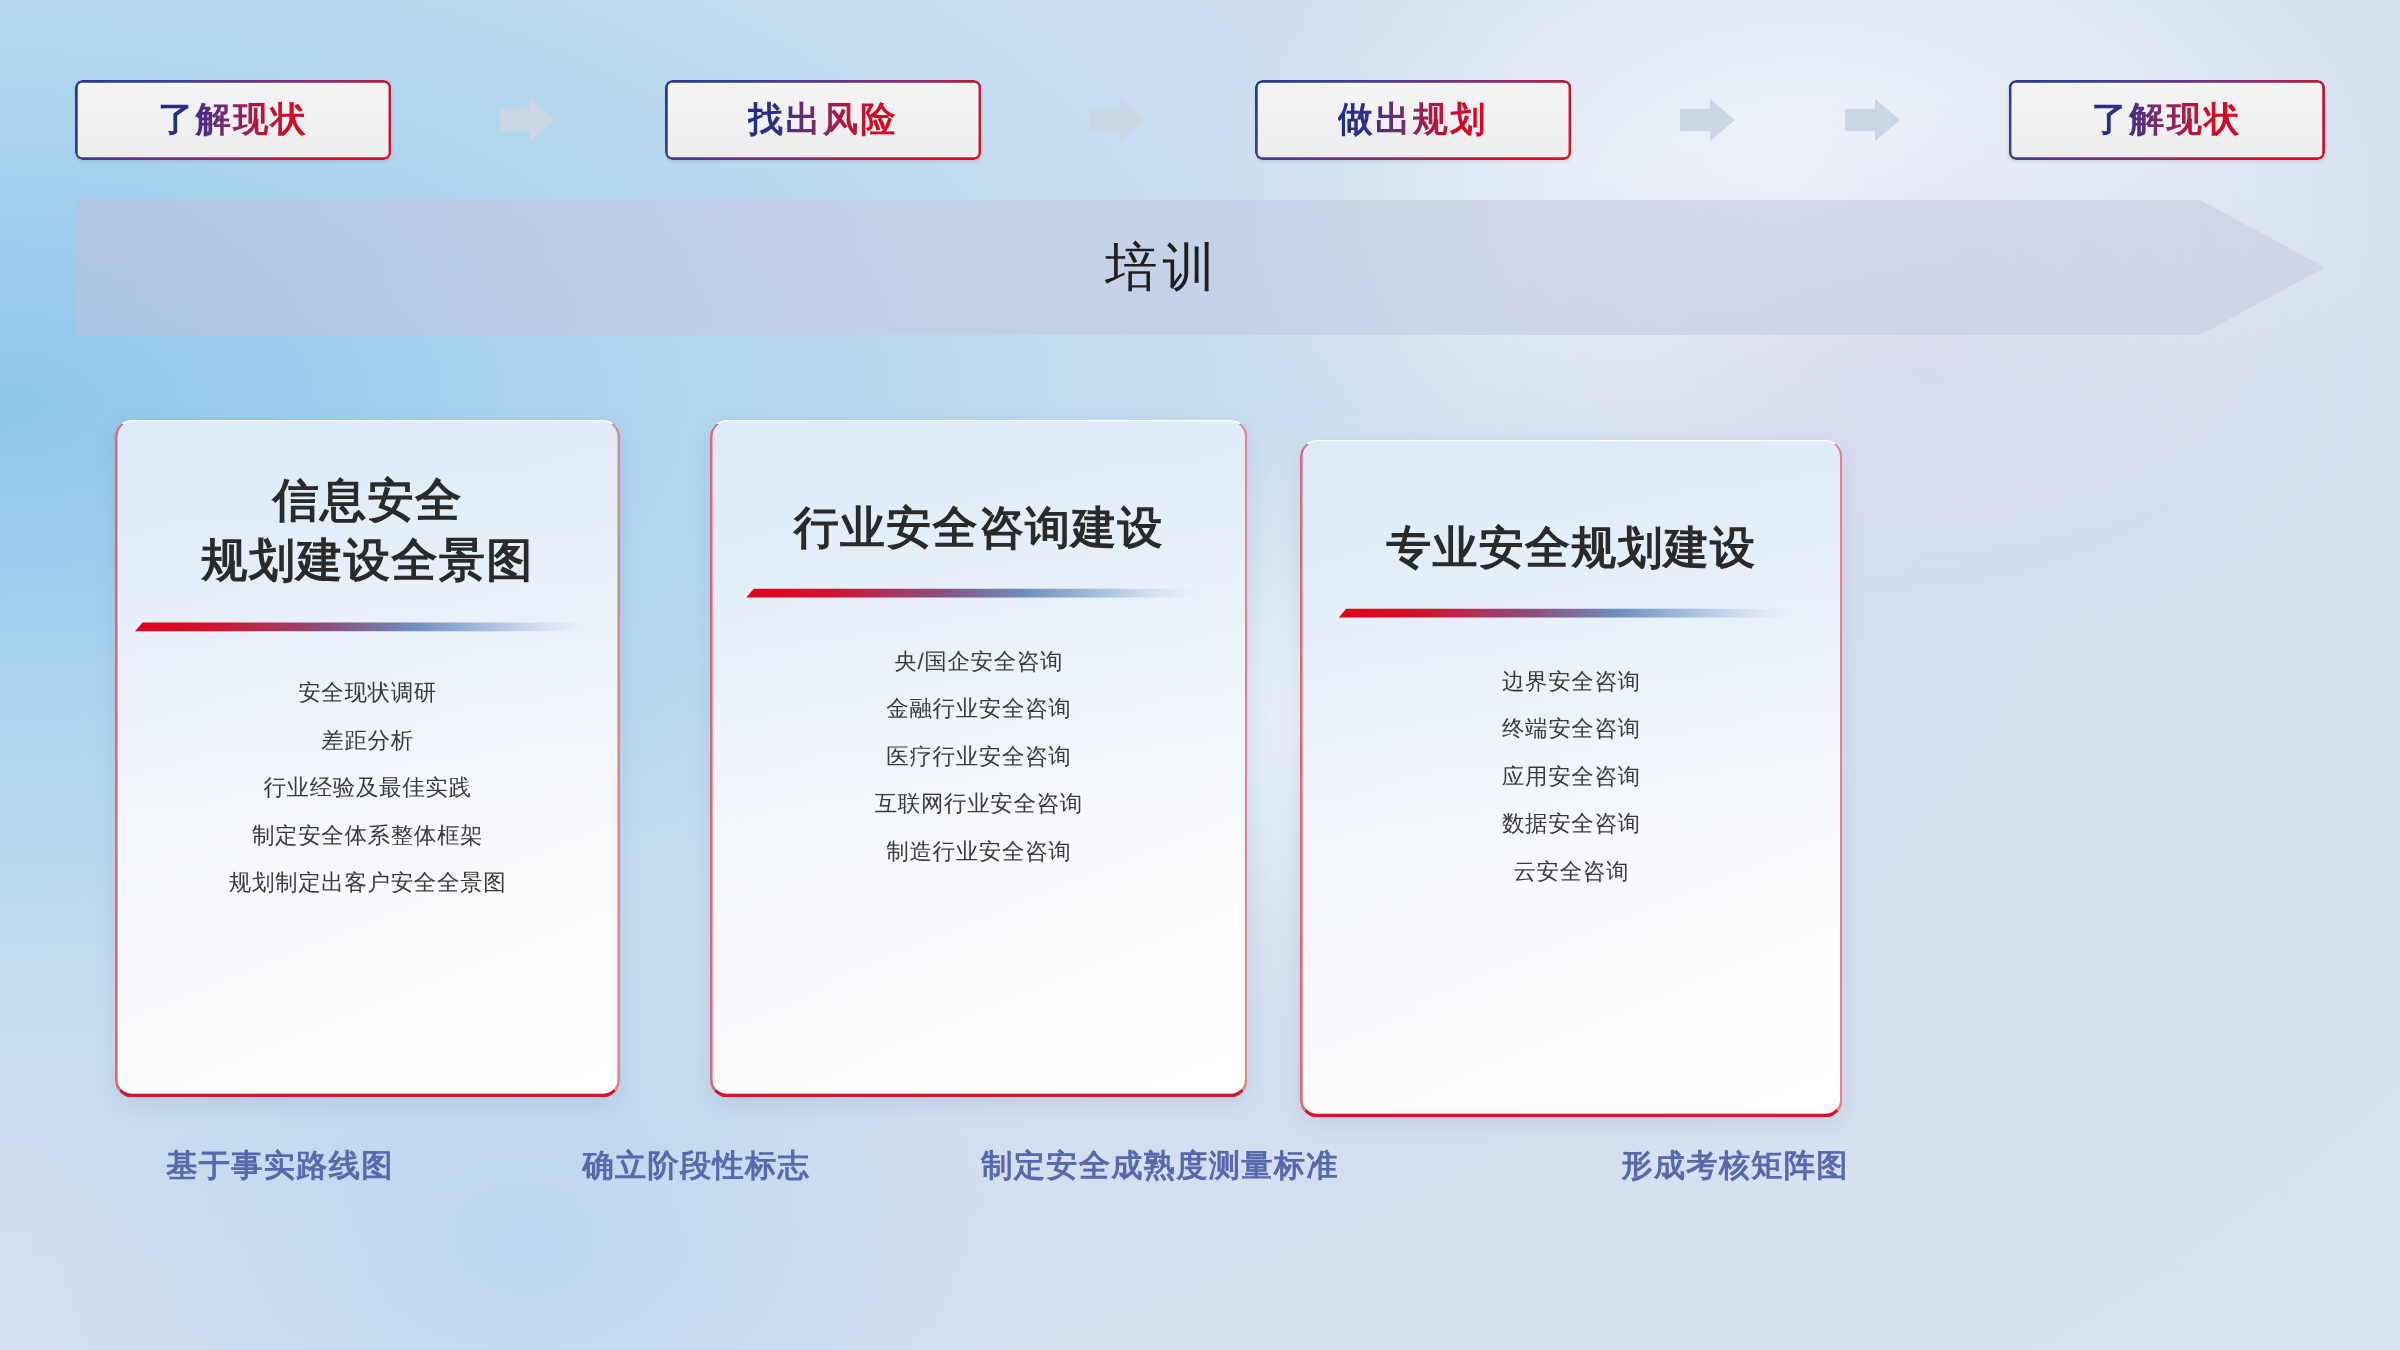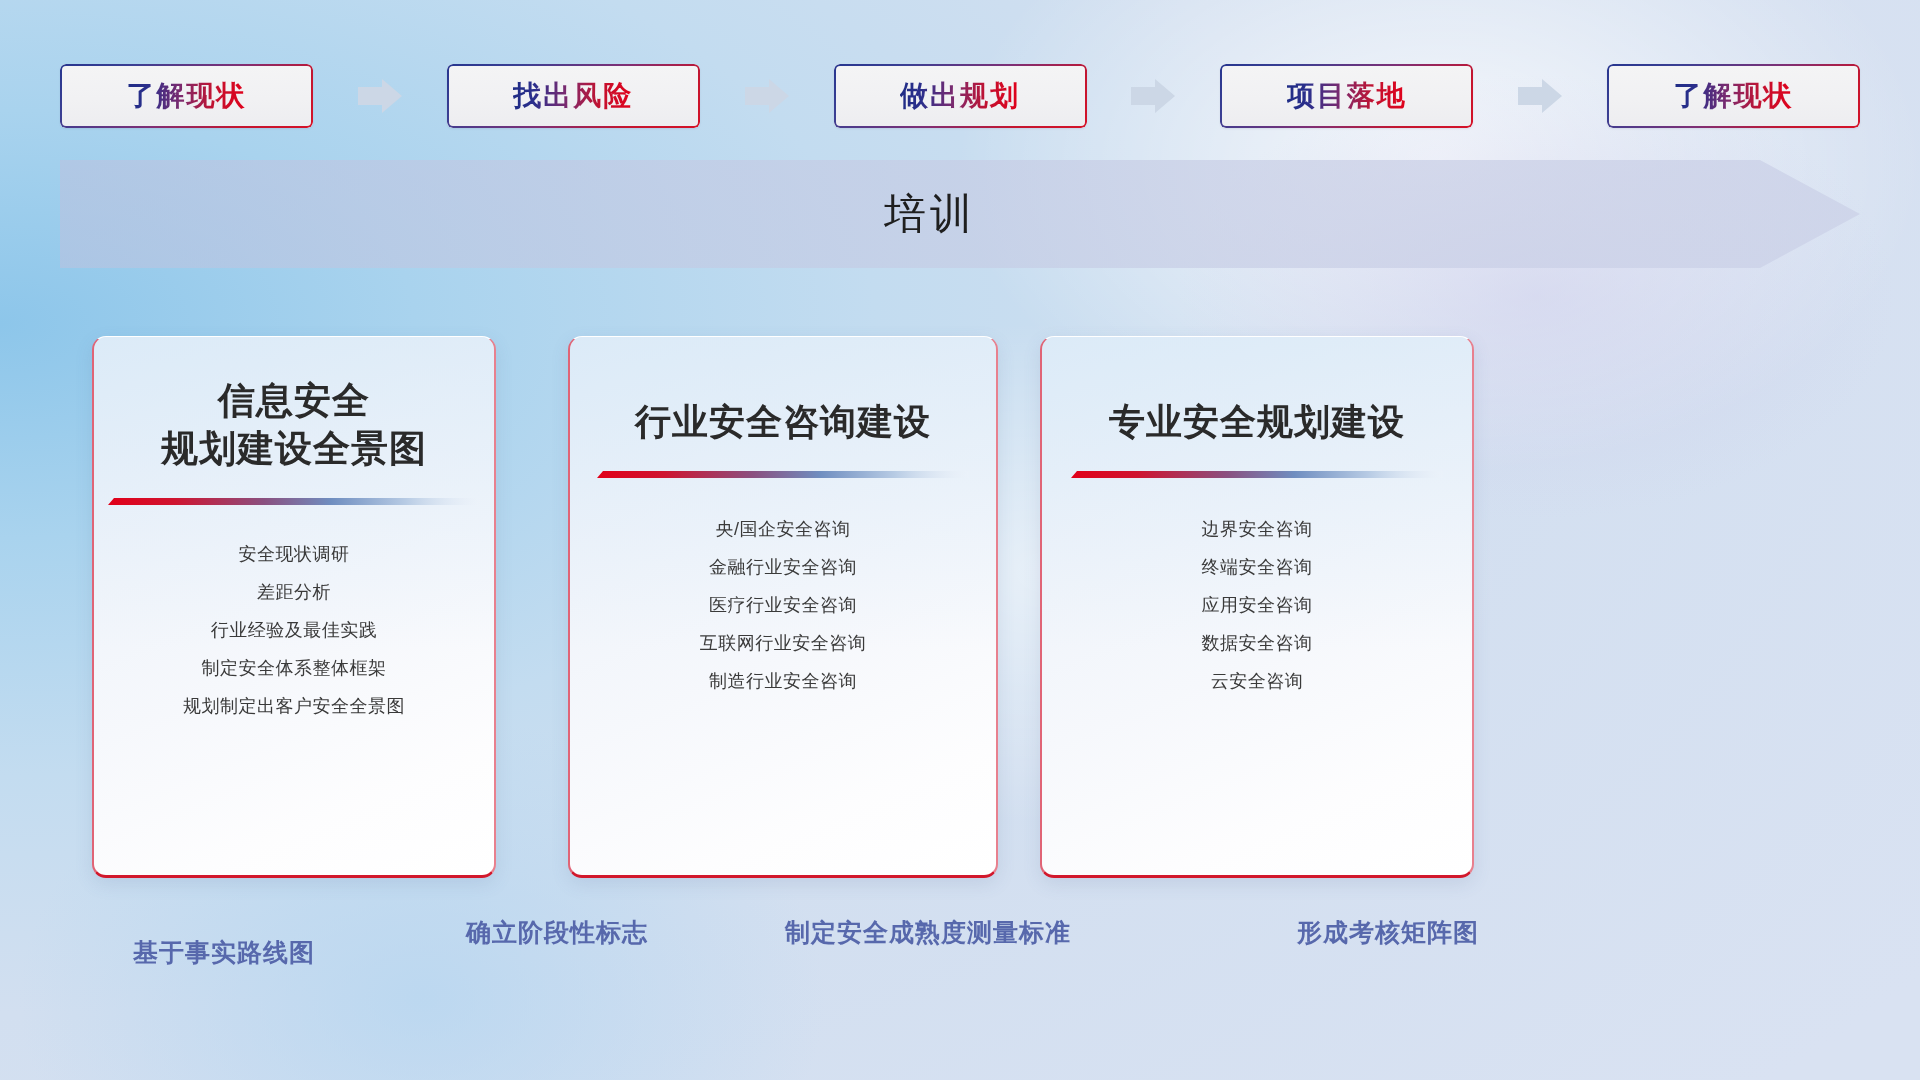--- a/index.html
+++ b/index.html
@@ -140,21 +140,21 @@
     height: 58%;
     background: linear-gradient(180deg, rgba(214,232,247,0.55) 0%, rgba(255,255,255,0) 100%);
     pointer-events: none;
   }
   #card-1 { left: 92px; }
   #card-2 { left: 568px; width: 430px; }
   #card-3 { left: 1040px; width: 434px; }
   
   #card-1 { left: 92px;  width: 404px; }
   #card-2 { left: 568px; width: 430px; }
-  #card-3 { left: 1040px;width: 434px; }
+  #card-3 { left: 1040px;width: 434px; margin-top: 16px; }
 
   .card-inner {
     position: relative;
     z-index: 2;
     height: 100%;
     display: flex;
     flex-direction: column;
     align-items: center;
   }
   .card-title {
@@ -196,21 +196,21 @@
 
   
   .caption {
     position: absolute;
     font-size: 25px;
     font-weight: bold;
     color: #5768ac;
     letter-spacing: 1px;
     white-space: nowrap;
   }
-  #caption-0 { left: 133px;  top: 916px; margin-top: 20px; }
+  #caption-0 { left: 133px;  top: 916px; }
   #caption-1 { left: 466px;  top: 916px; }
   #caption-2 { left: 785px;  top: 916px; }
   #caption-3 { left: 1297px; top: 916px; }
 </style>
 </head>
 <body>
 
 <div id="bg-base"></div>
 <div id="bg-glow-tr"></div>
 <div id="bg-glow-bl"></div>
@@ -242,23 +242,20 @@
   <div class="step-box">
     <span class="step-label">做出规划</span>
   </div>
 
   <div class="step-arrow">
     <svg width="44" height="34" viewBox="0 0 44 34">
       <path d="M0 8 H24 V0 L44 17 L24 34 V26 H0 Z" fill="#ccd7e6"></path>
     </svg>
   </div>
 
-  <div class="step-box">
-    <span class="step-label">项目落地</span>
-  </div>
 
   <div class="step-arrow">
     <svg width="44" height="34" viewBox="0 0 44 34">
       <path d="M0 8 H24 V0 L44 17 L24 34 V26 H0 Z" fill="#ccd7e6"></path>
     </svg>
   </div>
 
   <div class="step-box">
     <span class="step-label">了解现状</span>
   </div>

